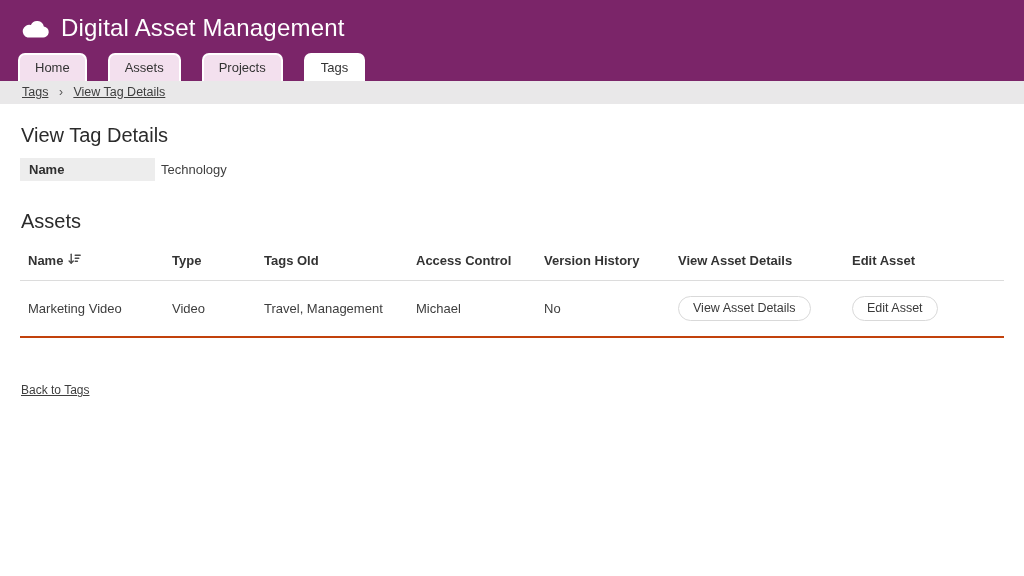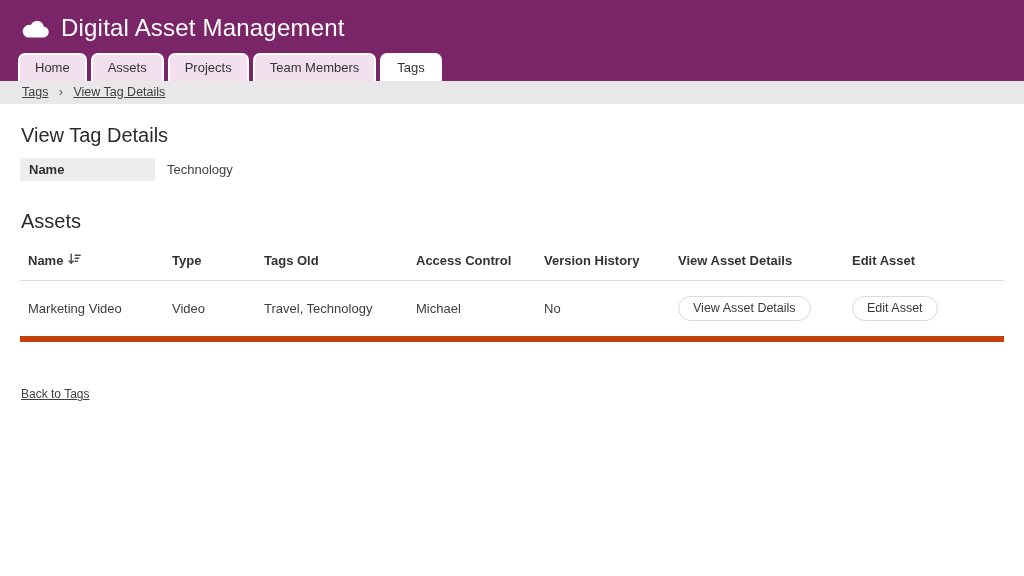--- a/index.html
+++ b/index.html
@@ -14,21 +14,21 @@
   .header-top {
     display: flex; align-items: center;
     padding: 11px 0 7px 22px; height: 52px;
   }
   .logo { display: flex; align-items: center; }
   .app-title {
     color: #ffffff; font-size: 24px; font-weight: 400;
     margin-left: 12px; letter-spacing: 0.2px;
   }
   .tabs {
-    display: flex; align-items: flex-end; gap: 4px;
+    display: flex; align-items: flex-end; gap: 21px;
     padding: 0 0 0 18px; height: 29px;
   }
   .tab {
     background: #f3e0ee;
     border: 2px solid #ffffff; border-bottom: none;
     border-radius: 7px 7px 0 0;
     padding: 5px 15px 6px 15px;
     font-size: 13px; color: #333333;
     cursor: pointer; white-space: nowrap;
   }
@@ -50,36 +50,36 @@
   
   .content { padding: 17px 20px 0 20px; }
   h1, h2 { font-size: 20px; font-weight: 400; color: #2b2b2b; }
   h1 { margin: 3px 0 11px 1px; }
   h2 { margin: 29px 0 11px 1px; }
   .field-row { display: flex; align-items: stretch; }
   .field-label {
     background: #ededed; width: 135px;
     padding: 4px 9px; font-weight: 700; font-size: 13px; color: #2f2f2f;
   }
-  .field-value { margin-left: 12px; font-size: 13px; color: #3f3f3f; align-self: center; }
+  .field-value { margin-left: 6px; font-size: 13px; color: #3f3f3f; align-self: center; }
   
   table {
     width: 100%; border-collapse: collapse; table-layout: fixed;
     font-size: 13px; color: #3d3d3d;
   }
   th {
     text-align: left; font-weight: 700; font-size: 13px; color: #333333;
     padding: 9px 4px 12px 8px;
     border-bottom: 1px solid #dcdcdc;
     white-space: nowrap;
   }
   th .th-inner { display: inline-flex; align-items: center; gap: 5px; }
   td {
     padding: 15px 4px 15px 8px;
-    border-bottom: 6px solid #c2410c;
+    border-bottom: 2px solid #c2410c;
     white-space: nowrap; overflow: hidden;
   }
   .pill-btn {
     font-family: inherit;
     background: #ffffff;
     border: 1px solid #d9d9d9;
     border-radius: 999px;
     padding: 4px 14px 5px 14px;
     font-size: 12.5px; color: #3a3a3a;
     cursor: pointer; white-space: nowrap;
@@ -96,21 +96,20 @@
       <svg width="27" height="19" viewBox="0 0 24 16" aria-hidden="true">
         <path fill="#ffffff" d="M19.4 6.2A6.1 6.1 0 0 0 7.9 4.9 4.9 4.9 0 0 0 4.9 16h13.3a4.6 4.6 0 0 0 1.2-9.8z"></path>
       </svg>
     </span>
     <span class="app-title">Digital Asset Management</span>
   </div>
   <nav class="tabs">
     <div class="tab">Home</div>
     <div class="tab">Assets</div>
     <div class="tab">Projects</div>
-    <div class="tab">Team Members</div>
     <div class="tab active">Tags</div>
   </nav>
 </header>
 
 <div class="breadcrumb-bar">
   <div class="breadcrumb">
     <a>Tags</a>
     <span class="sep">›</span>
     <a>View Tag Details</a>
   </div>
@@ -160,21 +159,21 @@
         <th>Access Control</th>
         <th>Version History</th>
         <th>View Asset Details</th>
         <th>Edit Asset</th>
       </tr>
     </thead>
     <tbody>
       <tr>
         <td>Marketing Video</td>
         <td>Video</td>
-        <td>Travel, Technology</td>
+        <td>Travel, Management</td>
         <td>Michael</td>
         <td>No</td>
         <td><button class="pill-btn">View Asset Details</button></td>
         <td><button class="pill-btn">Edit Asset</button></td>
       </tr>
     </tbody>
   </table>
 
   <a class="back-link">Back to Tags</a>
 </main>

